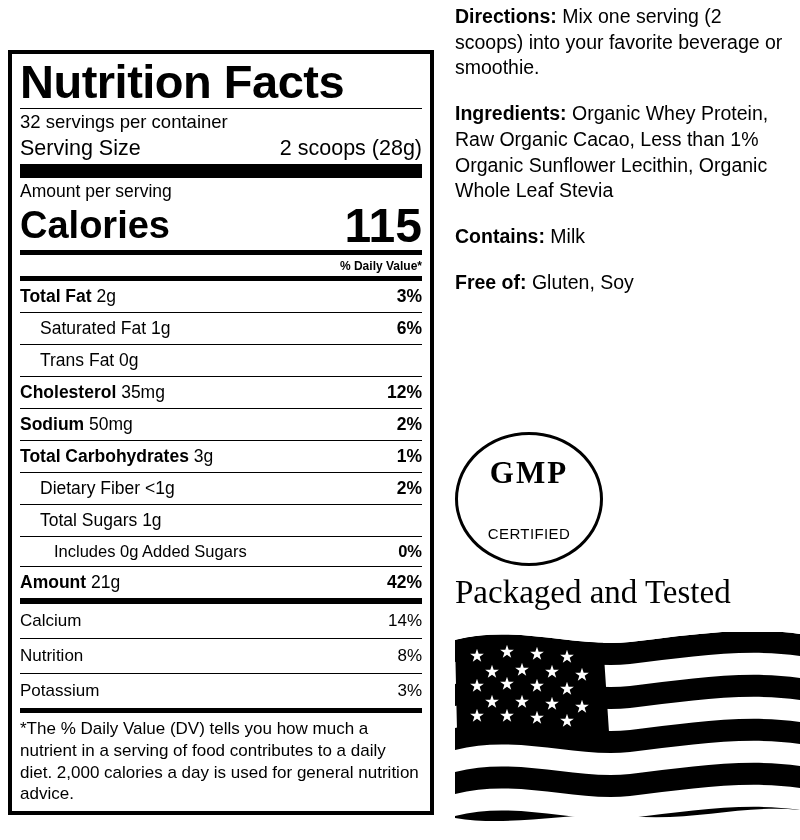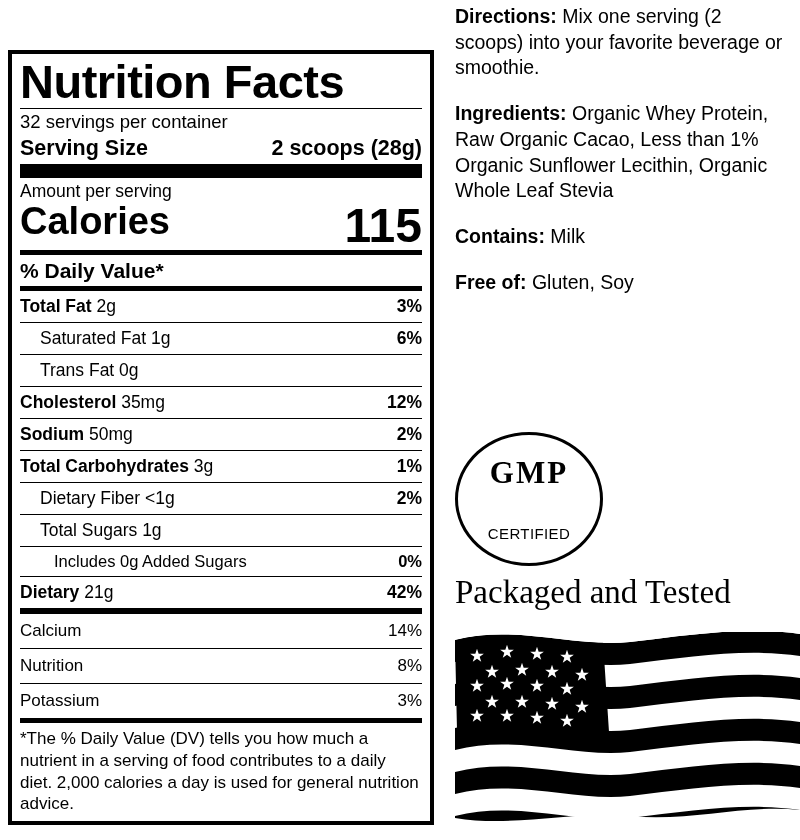--- a/index.html
+++ b/index.html
@@ -48,48 +48,48 @@
 
   .servings {
     font-size: 18.5px;
     line-height: 1.25;
     padding: 1px 0 1px 0;
   }
   .serving-size-row {
     display: flex;
     justify-content: space-between;
     align-items: baseline;
-    font-weight: 700;
+    font-weight: 400;
     font-size: 21.5px;
     padding: 2px 0 3px 0;
   }
   .amount-per {
     font-size: 17.5px;
     padding-top: 3px;
   }
   .cal-row {
     display: flex;
     justify-content: space-between;
-    align-items: flex-start;
+    align-items: center;
     padding-bottom: 1px;
   }
   .cal-label {
     font-weight: 700;
     font-size: 38px;
     line-height: 1.02;
   }
   .cal-value {
     font-weight: 700;
     font-size: 48px;
     line-height: 0.98;
   }
   .dv-head {
-    text-align: left;
-    font-weight: 700;
-    font-size: 21px;
+    text-align: right;
+    font-weight: 700;
+    font-size: 12px;
     padding: 4px 0 3px 0;
   }
 
   .nf-row {
     display: flex;
     justify-content: space-between;
     align-items: baseline;
     font-size: 17.5px;
     padding: 5px 0 5px 0;
     border-top: 1px solid #000;
@@ -244,21 +244,21 @@
     </div>
     <div class="nf-row">
       <span class="name indent-1"><b></b><span>Total Sugars 1g</span></span>
       <span class="pct"></span>
     </div>
     <div class="nf-row small-row">
       <span class="name indent-2"><b></b><span>Includes 0g Added Sugars</span></span>
       <span class="pct">0%</span>
     </div>
     <div class="nf-row">
-      <span class="name"><b>Dietary</b><span> 21g</span></span>
+      <span class="name"><b>Amount</b><span> 21g</span></span>
       <span class="pct">42%</span>
     </div>
 
     <div class="rule-med"></div>
 
     <div class="vit-row">
       <span>Calcium</span>
       <span>14%</span>
     </div>
     <div class="vit-row">

